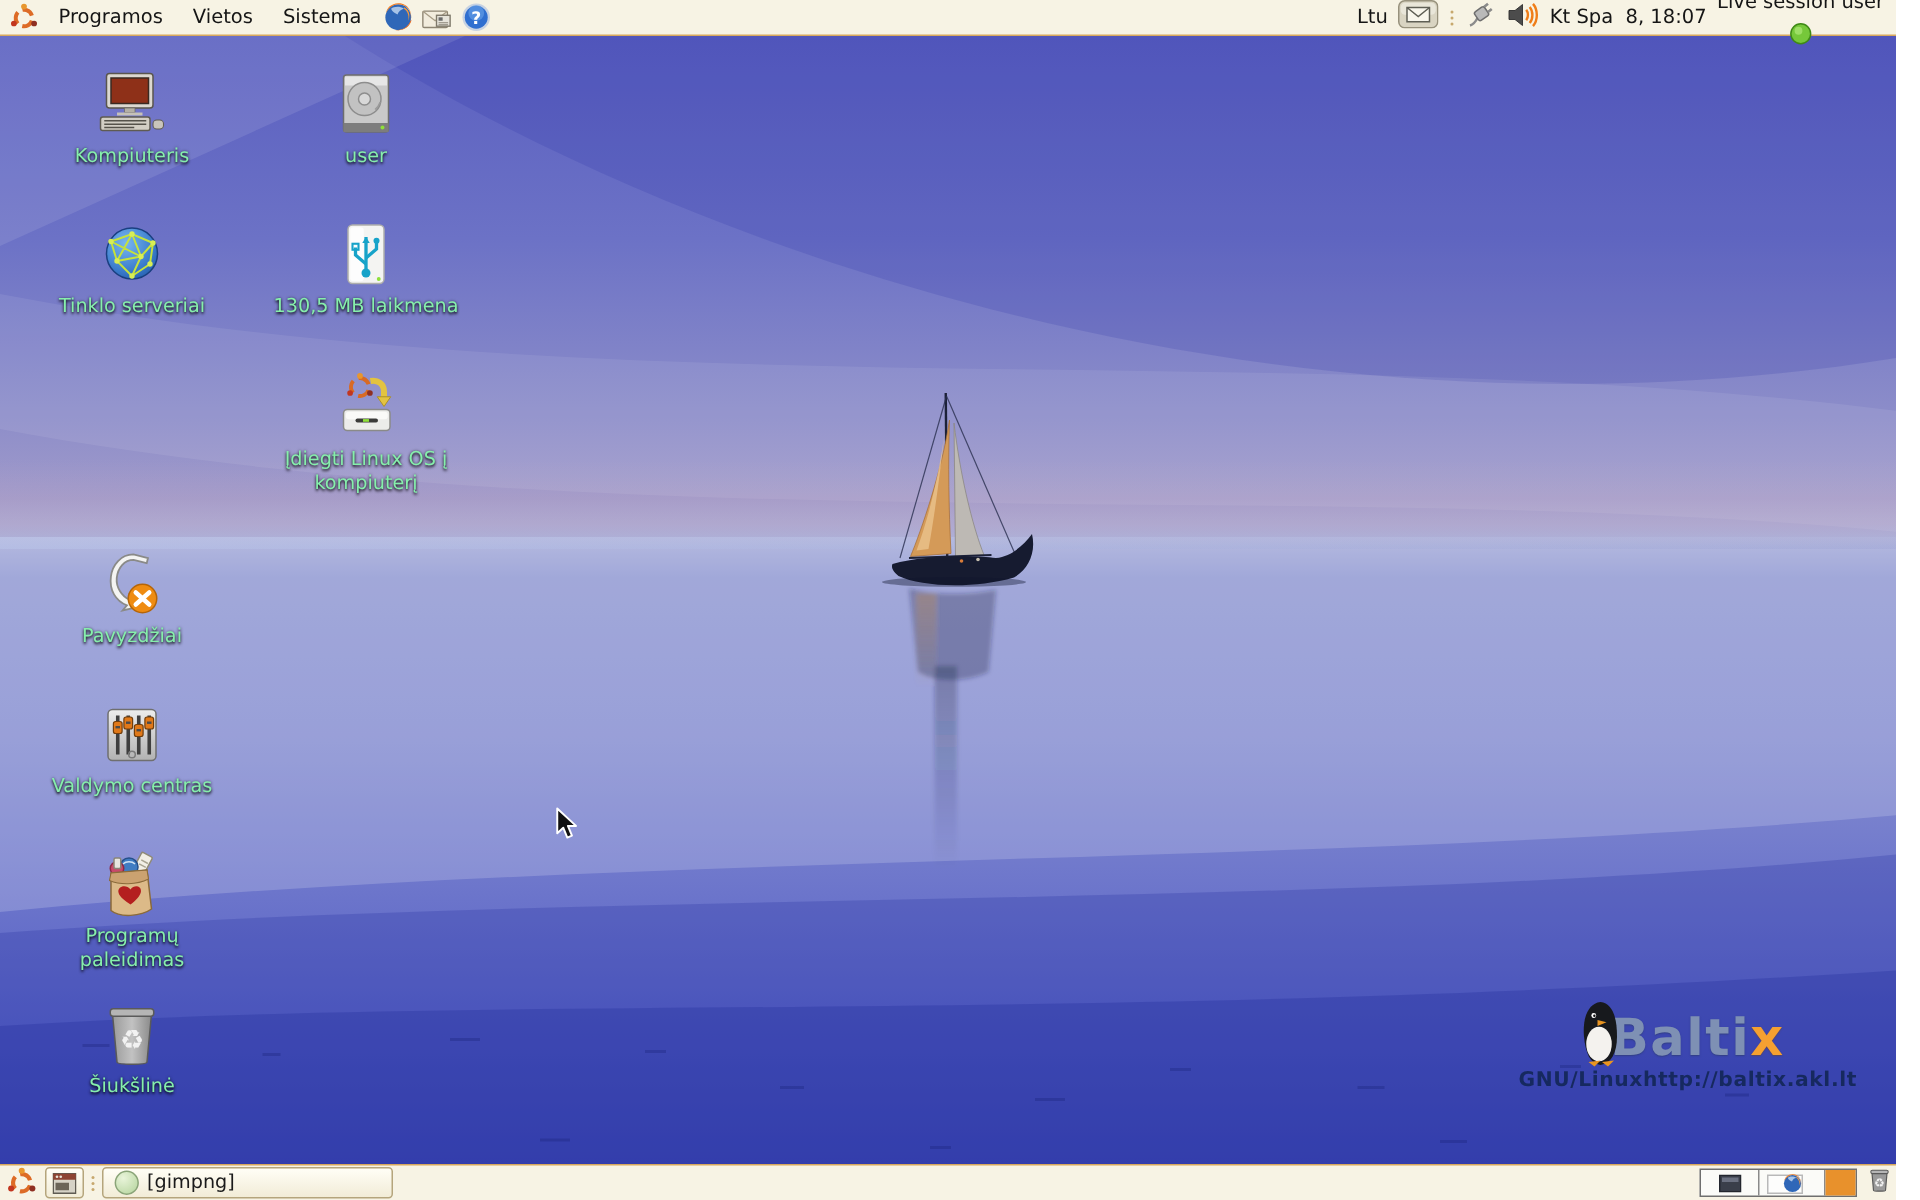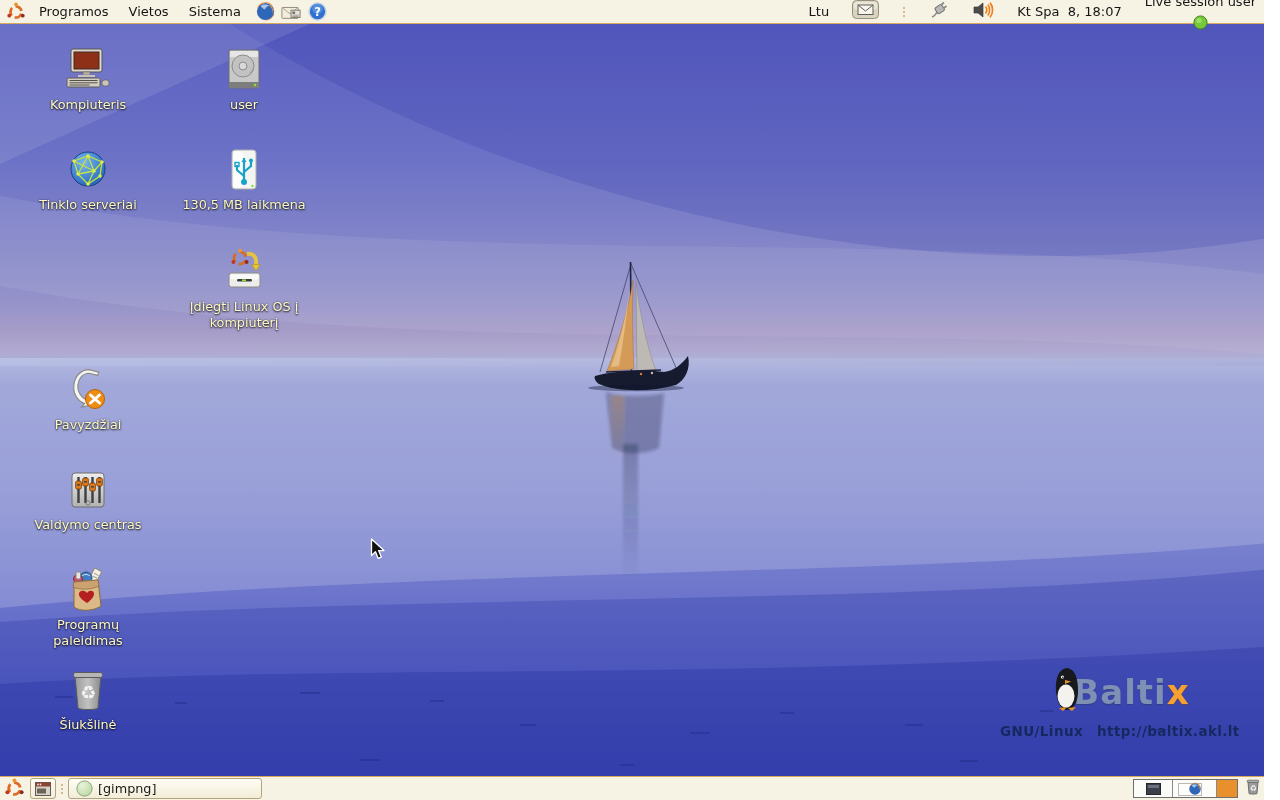--- a/index.html
+++ b/index.html
@@ -6,43 +6,43 @@
   .screen{position:relative;width:1264px;height:800px;overflow:hidden;
     font-family:"DejaVu Sans","Liberation Sans",sans-serif;background:#4d55bd;}
 
   
   .panel{position:absolute;left:0;right:0;background:#f7f3e4;z-index:50;}
   .panel.top{top:0;height:23px;border-bottom:1px solid #d8a85c;}
   .panel.bottom{bottom:0;height:23px;border-top:1px solid #d8a85c;}
   .prow{position:absolute;top:0;height:23px;display:flex;align-items:center;}
   .menu-item{font-size:13px;color:#151515;padding:0 9px;line-height:23px;}
   .launcher{width:22px;height:22px;display:flex;align-items:center;justify-content:center;margin:0 1px;}
-  .tray{right:8px;gap:23px;}
+  .tray{right:8px;gap:7px;}
   .tray-text{font-size:13px;color:#151515;}
   .clock{white-space:pre;}
   .handle{display:flex;flex-direction:column;gap:2px;padding:0 1px;}
   .handle i{width:2px;height:2px;border-radius:50%;background:#c7a86e;display:block;}
 
   
   .dicon{position:absolute;width:150px;display:flex;flex-direction:column;align-items:center;z-index:10;}
   .dicon svg{display:block;}
-  .dlabel{margin-top:3px;font-size:12.8px;line-height:16px;color:#fef9c3;text-align:center;
+  .dlabel{margin-top:3px;font-size:12.8px;line-height:16px;color:#86efac;text-align:center;
     text-shadow:0 1px 2px rgba(0,0,0,.85), 0 0 2px rgba(0,0,0,.5);}
 
   
   .wallpaper{position:absolute;left:0;top:24px;width:1280px;height:752px;z-index:1;}
 
   
   .brand{position:absolute;left:1000px;top:664px;width:238px;text-align:center;z-index:5;}
   .brand-line1{display:flex;align-items:flex-end;justify-content:center;height:48px;}
   .brand-name{font-weight:bold;font-size:34px;line-height:40px;color:#7e90b4;
     letter-spacing:1px;text-shadow:0 1px 1px rgba(40,55,90,.5);}
   .brand-name.bx{color:#f5a031;text-shadow:0 1px 1px rgba(120,70,10,.5);}
-  .brand-tagline{margin-top:11px;font-size:13.5px;font-weight:bold;color:#16295f;
-    letter-spacing:.4px;display:flex;justify-content:space-between;gap:14px;}
+  .brand-tagline{margin-top:0;font-size:13.5px;font-weight:bold;color:#16295f;
+    letter-spacing:.4px;display:flex;justify-content:flex-end;}
 
   
   .btn{display:flex;align-items:center;border:1px solid #b5a57c;border-radius:3px;
     background:linear-gradient(#fffef6,#f2ecd7);}
   .task-button{gap:5px;height:19px;width:178px;padding:0 7px;}
   .task-title{font-size:12.8px;color:#1a1a1a;text-align:center;}
   .show-desktop{width:24px;height:19px;justify-content:center;}
   .ws-switcher{display:flex;height:17px;border:1px solid #6f6f6f;background:#fbfbf8;}
   .ws-cell{position:relative;height:17px;border-right:1px solid #8a8a8a;display:flex;align-items:center;justify-content:center;}
   .ws-cell:last-child{border-right:none;}

